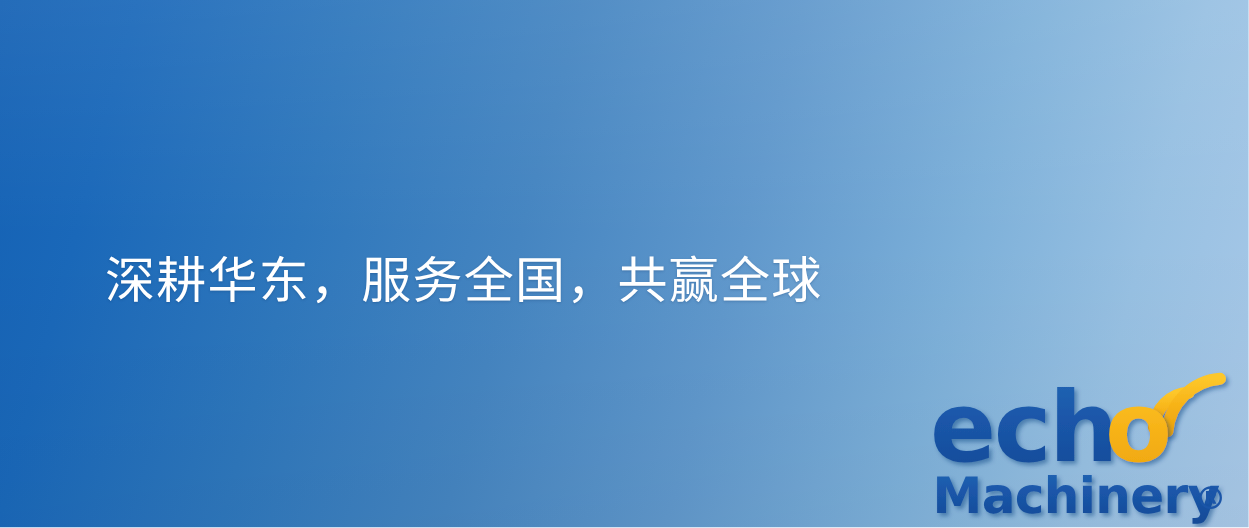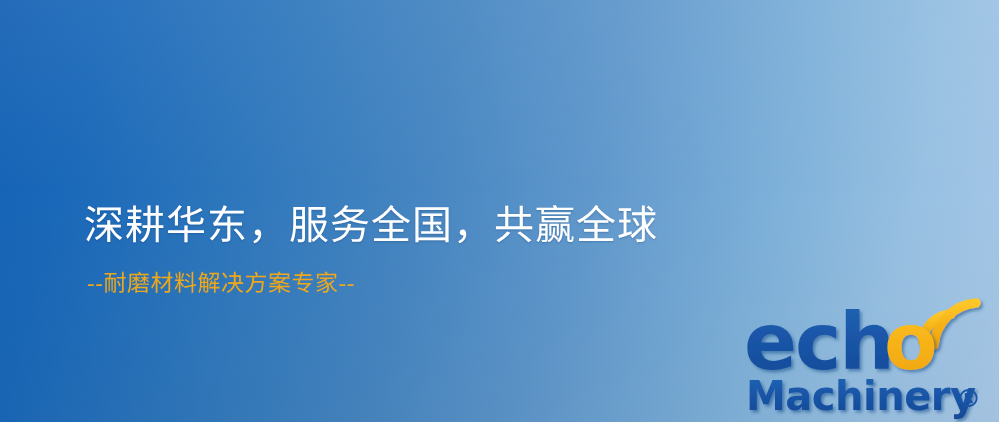--- a/index.html
+++ b/index.html
@@ -91,21 +91,20 @@
 </style>
 </head>
 <body>
 
 <div id="banner">
 
   <div id="banner-sheen"></div>
 
   <div id="headline">深耕华东，服务全国，共赢全球</div>
 
-  <div id="subtitle">--耐磨材料解决方案专家--</div>
 
   <div id="logo">
     <svg viewBox="0 0 259 126" xmlns="http://www.w3.org/2000/svg" aria-hidden="true">
       <defs>
         <linearGradient id="blueInk" x1="0" y1="0" x2="0" y2="1">
           <stop offset="0%" stop-color="#2266b4"></stop>
           <stop offset="45%" stop-color="#1a55a8"></stop>
           <stop offset="100%" stop-color="#144a96"></stop>
         </linearGradient>
         <linearGradient id="goldInk" x1="0" y1="0" x2="0" y2="1">

